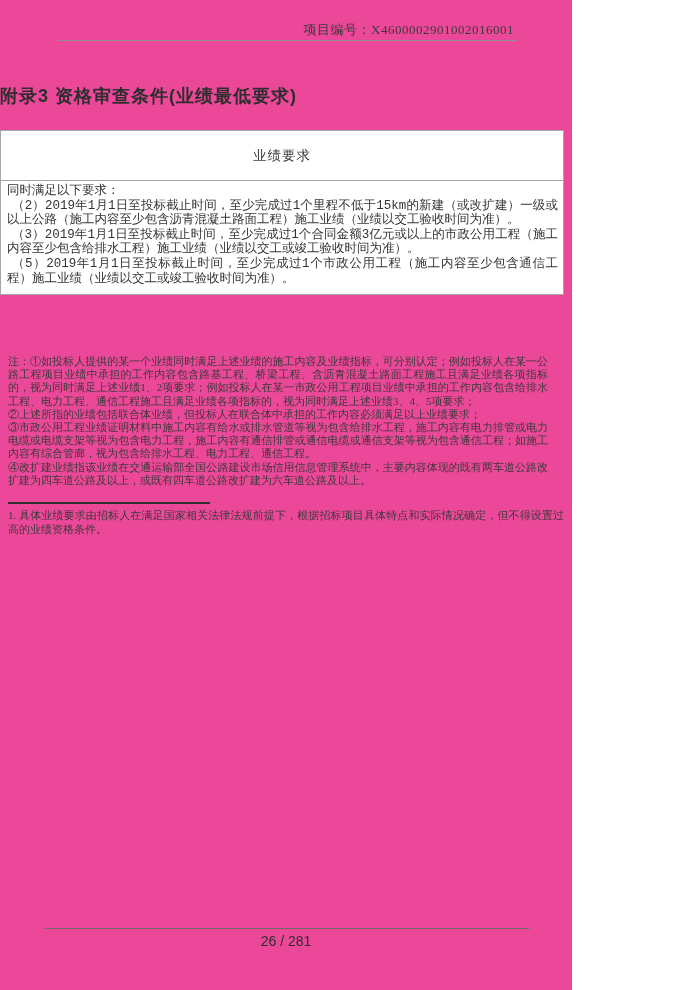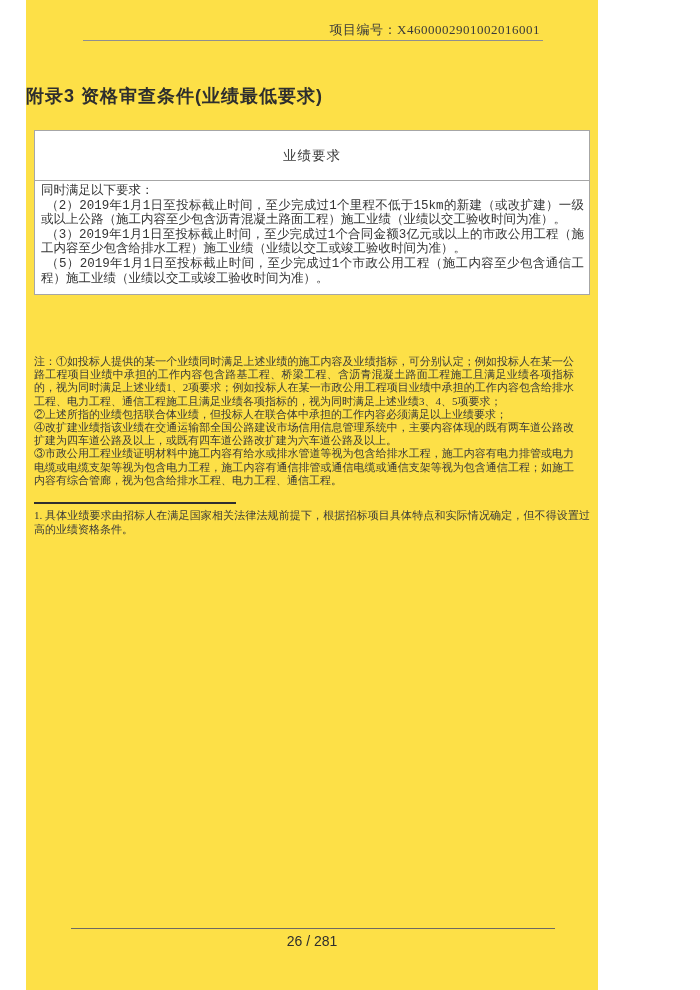--- a/index.html
+++ b/index.html
@@ -4,25 +4,24 @@
 <style>
   html, body {
     margin: 0;
     padding: 0;
     background: #ffffff;
   }
   .page {
     position: relative;
     width: 572px;
     height: 990px;
-    background: #fde047;
+    background: #ec4899;
     font-family: "Liberation Serif", serif;
     color: #333333;
     overflow: hidden;
-    margin-left: 26px;
   }
   
   .project-number {
     position: absolute;
     top: 21px;
     right: 58px;
     font-size: 13px;
     letter-spacing: 0.5px;
     color: #3a3a3a;
     white-space: nowrap;
@@ -44,21 +43,21 @@
     font-family: "Liberation Sans", sans-serif;
     font-weight: bold;
     font-size: 18px;
     letter-spacing: 1px;
     color: #2e2e2e;
   }
   
   .req-table {
     position: absolute;
     top: 130px;
-    left: 8px;
+    left: 0;
     right: 8px;
     border: 1px solid #a6a6a6;
     background: #ffffff;
   }
   .req-table .thead {
     height: 49px;
     border-bottom: 1px solid #a6a6a6;
     display: flex;
     align-items: center;
     justify-content: center;
@@ -145,22 +144,22 @@
       <p>同时满足以下要求：</p>
       <p class="req-item">（2）2019年1月1日至投标截止时间，至少完成过1个里程不低于15km的新建（或改扩建）一级或以上公路（施工内容至少包含沥青混凝土路面工程）施工业绩（业绩以交工验收时间为准）。</p>
       <p class="req-item">（3）2019年1月1日至投标截止时间，至少完成过1个合同金额3亿元或以上的市政公用工程（施工内容至少包含给排水工程）施工业绩（业绩以交工或竣工验收时间为准）。</p>
       <p class="req-item">（5）2019年1月1日至投标截止时间，至少完成过1个市政公用工程（施工内容至少包含通信工程）施工业绩（业绩以交工或竣工验收时间为准）。</p>
     </div>
   </div>
 
   <div class="notes">
     <p><span>注：</span><span>①如投标人提供的某一个业绩同时满足上述业绩的施工内容及业绩指标，可分别认定；例如投标人在某一公路工程项目业绩中承担的工作内容包含路基工程、桥梁工程、含沥青混凝土路面工程施工且满足业绩各项指标的，视为同时满足上述业绩1、2项要求；例如投标人在某一市政公用工程项目业绩中承担的工作内容包含给排水工程、电力工程、通信工程施工且满足业绩各项指标的，视为同时满足上述业绩3、4、5项要求；</span></p>
     <p>②上述所指的业绩包括联合体业绩，但投标人在联合体中承担的工作内容必须满足以上业绩要求；</p>
+    <p>③市政公用工程业绩证明材料中施工内容有给水或排水管道等视为包含给排水工程，施工内容有电力排管或电力电缆或电缆支架等视为包含电力工程，施工内容有通信排管或通信电缆或通信支架等视为包含通信工程；如施工内容有综合管廊，视为包含给排水工程、电力工程、通信工程。</p>
     <p>④改扩建业绩指该业绩在交通运输部全国公路建设市场信用信息管理系统中，主要内容体现的既有两车道公路改扩建为四车道公路及以上，或既有四车道公路改扩建为六车道公路及以上。</p>
-    <p>③市政公用工程业绩证明材料中施工内容有给水或排水管道等视为包含给排水工程，施工内容有电力排管或电力电缆或电缆支架等视为包含电力工程，施工内容有通信排管或通信电缆或通信支架等视为包含通信工程；如施工内容有综合管廊，视为包含给排水工程、电力工程、通信工程。</p>
   </div>
 
   <div class="footnote-rule"></div>
   <div class="footnote">1. 具体业绩要求由招标人在满足国家相关法律法规前提下，根据招标项目具体特点和实际情况确定，但不得设置过高的业绩资格条件。</div>
 
   <div class="footer-rule"></div>
   <div class="page-number">26 / 281</div>
 
 </div>
 

